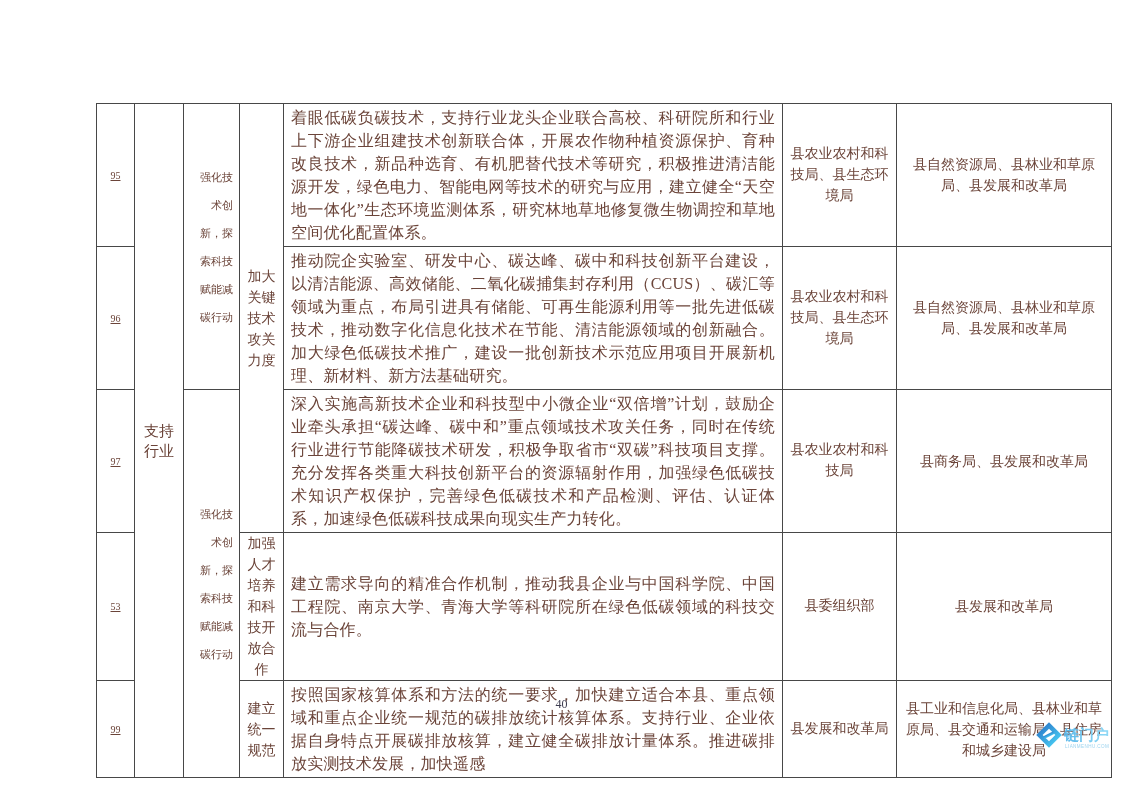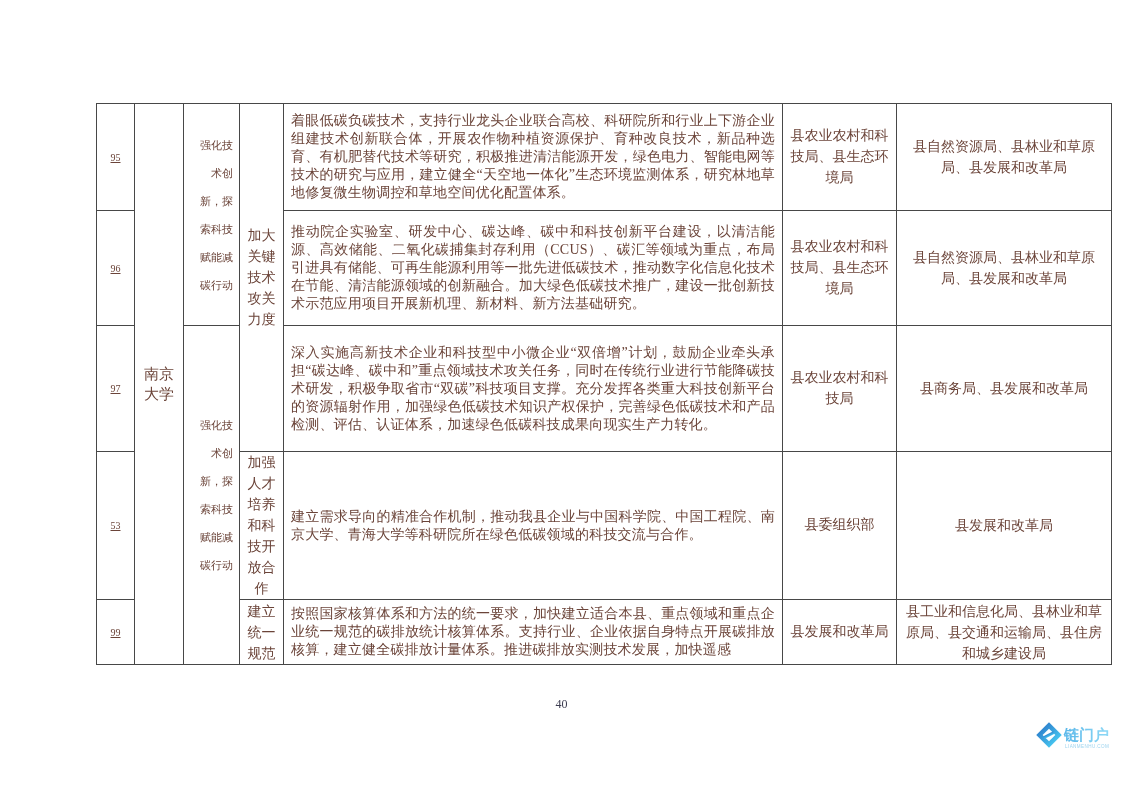--- a/index.html
+++ b/index.html
@@ -16,21 +16,21 @@
   .doc-table td{
     border:1.5px solid #474747;
     vertical-align:middle;
     overflow:hidden;
   }
   td.num{width:35px;text-align:center;font-size:10px;text-decoration:underline;}
   td.cat{width:32px;text-align:center;font-size:15px;line-height:20px;padding:0 8px;}
   td.sec{width:43px;text-align:right;font-size:11px;line-height:28px;padding:0 6px;}
   td.sub{width:37px;text-align:center;font-size:14px;line-height:21px;padding:0 3px;}
   td.content{
-    width:484px;font-size:14px;line-height:18px;
+    width:484px;font-size:16px;line-height:23px;
     text-align:justify;text-align-last:left;
     padding:2px 7px;letter-spacing:0.2px;
   }
   td.resp{width:105px;text-align:center;font-size:14px;line-height:21px;padding:0 4px;font-family:Liberation Mono, monospace;}
   td.coop{width:198px;text-align:center;font-size:14px;line-height:21px;padding:0 8px;}
   tr.r95{height:107px;}
   tr.r96{height:115px;}
   tr.r97{height:126px;}
   tr.r98{height:147px;}
   tr.r99{height:65px;}
@@ -51,21 +51,21 @@
       <col style="width:32px">
       <col style="width:43px">
     <col style="width:37px">
       <col style="width:484px">
       <col style="width:105px">
       <col style="width:198px">
   </colgroup>
   <tbody>
     <tr class="r95">
       <td class="num">95</td>
-      <td class="cat" rowspan="5">南京大学</td>
+      <td class="cat" rowspan="5">支持行业</td>
       <td class="sec" rowspan="2">强化技术创新，探索科技赋能减碳行动</td>
       <td class="sub" rowspan="3">加大关键技术攻关力度</td>
       <td class="content">着眼低碳负碳技术，支持行业龙头企业联合高校、科研院所和行业上下游企业组建技术创新联合体，开展农作物种植资源保护、育种改良技术，新品种选育、有机肥替代技术等研究，积极推进清洁能源开发，绿色电力、智能电网等技术的研究与应用，建立健全“天空地一体化”生态环境监测体系，研究林地草地修复微生物调控和草地空间优化配置体系。</td>
       <td class="resp">县农业农村和科技局、县生态环境局</td>
       <td class="coop">县自然资源局、县林业和草原局、县发展和改革局</td>
     </tr>
     <tr class="r96">
       <td class="num">96</td>
       <td class="content">推动院企实验室、研发中心、碳达峰、碳中和科技创新平台建设，以清洁能源、高效储能、二氧化碳捕集封存利用（CCUS）、碳汇等领域为重点，布局引进具有储能、可再生能源利用等一批先进低碳技术，推动数字化信息化技术在节能、清洁能源领域的创新融合。加大绿色低碳技术推广，建设一批创新技术示范应用项目开展新机理、新材料、新方法基础研究。</td>
       <td class="resp">县农业农村和科技局、县生态环境局</td>

